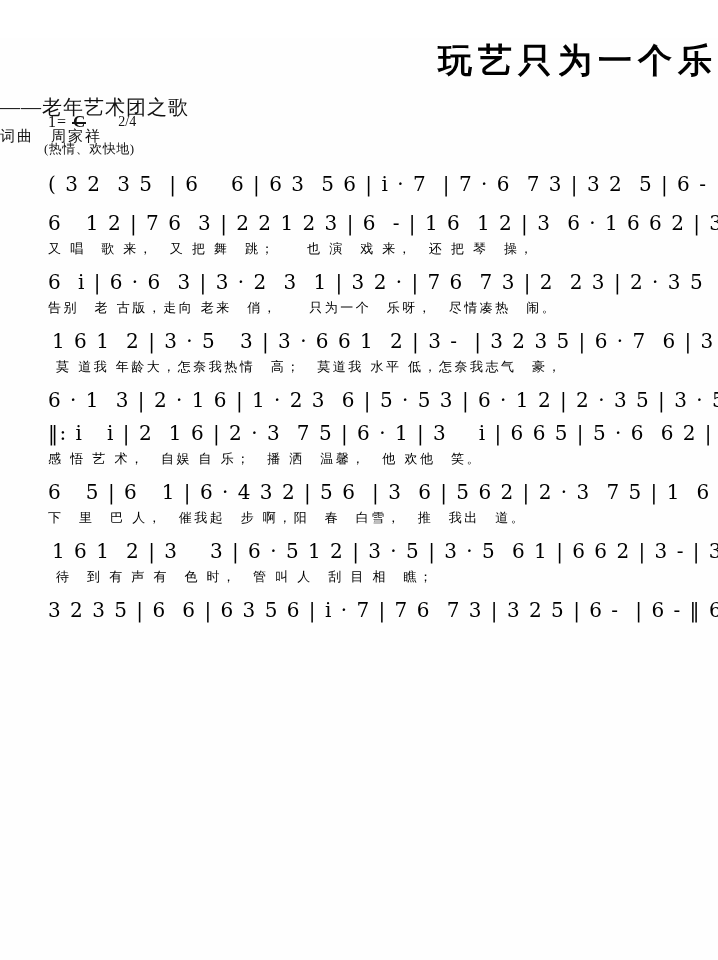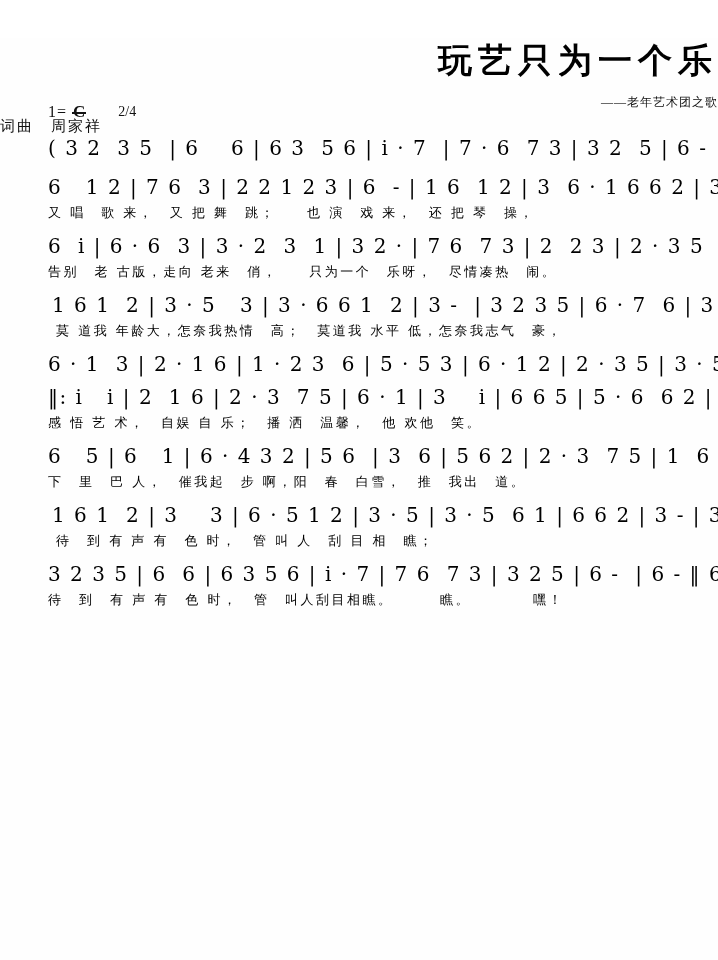--- a/index.html
+++ b/index.html
@@ -24,22 +24,22 @@
   .title {
     text-align: right;
     font-family: "DejaVu Serif", serif;
     font-weight: bold;
     font-size: 34px;
     letter-spacing: 6px;
     margin-top: 38px;
     color: #000;
   }
   .subtitle {
-    text-align: right;
-    font-size: 12px;
+    text-align: left;
+    font-size: 20px;
     margin-top: 10px;
     letter-spacing: 1px;
     color: #111;
   }
   .credit {
     text-align: left;
     font-size: 15px;
     margin-top: 6px;
     padding-right: 48px;
     letter-spacing: 2px;
@@ -117,20 +117,21 @@
   <div class="title">玩艺只为一个乐</div>
   <div class="subtitle">——老年艺术团之歌</div>
   <div class="credit">词曲　周家祥</div>
 
   <div class="meta-row">
     <span class="meta-key">1=</span>
     <span class="meta-clef">C</span>
     <span class="meta-time">2/4</span>
   </div>
 
+  <div class="mood">(热情、欢快地)</div>
 
   <div class="music">
 
     <div class="system">
       <div class="notes">( 3 2  3 5  | 6    6 | 6 3  5 6 | i · 7  | 7 · 6  7 3 | 3 2  5 | 6 -  | 6 - )</div>
       <div class="lyric"></div>
     </div>
 
     <div class="system">
       <div class="notes">6   1 2 | 7 6  3 | 2 2 1 2 3 | 6  - | 1 6  1 2 | 3  6 · 1 6 6 2 | 3 -  |</div>
@@ -161,19 +162,18 @@
       <div class="lyric">下　里　巴 人，　催我起　步 啊，阳　春　白雪，　推　我出　道。</div>
     </div>
 
     <div class="system">
       <div class="notes indent-1">1 6 1  2 | 3    3 | 6 · 5 1 2 | 3 · 5 | 3 · 5  6 1 | 6 6 2 | 3 - | 3 -  |</div>
       <div class="lyric indent-1">待　到 有 声 有　色 时，　管 叫 人　刮 目 相　瞧；</div>
     </div>
 
     <div class="system">
       <div class="notes">3 2 3 5 | 6  6 | 6 3 5 6 | i · 7 | 7 6  7 3 | 3 2 5 | 6 -  | 6 - ‖ 6 - | 6 - | 6 - | 6 × ‖</div>
-      <div class="lyric">待　到　有 声 有　色 时，　管　叫人刮目相瞧。　　　瞧。　　　　嘿！</div>
     </div>
 
   </div>
 
   <div class="footer-space"></div>
 </div>
 
 </body></html>

